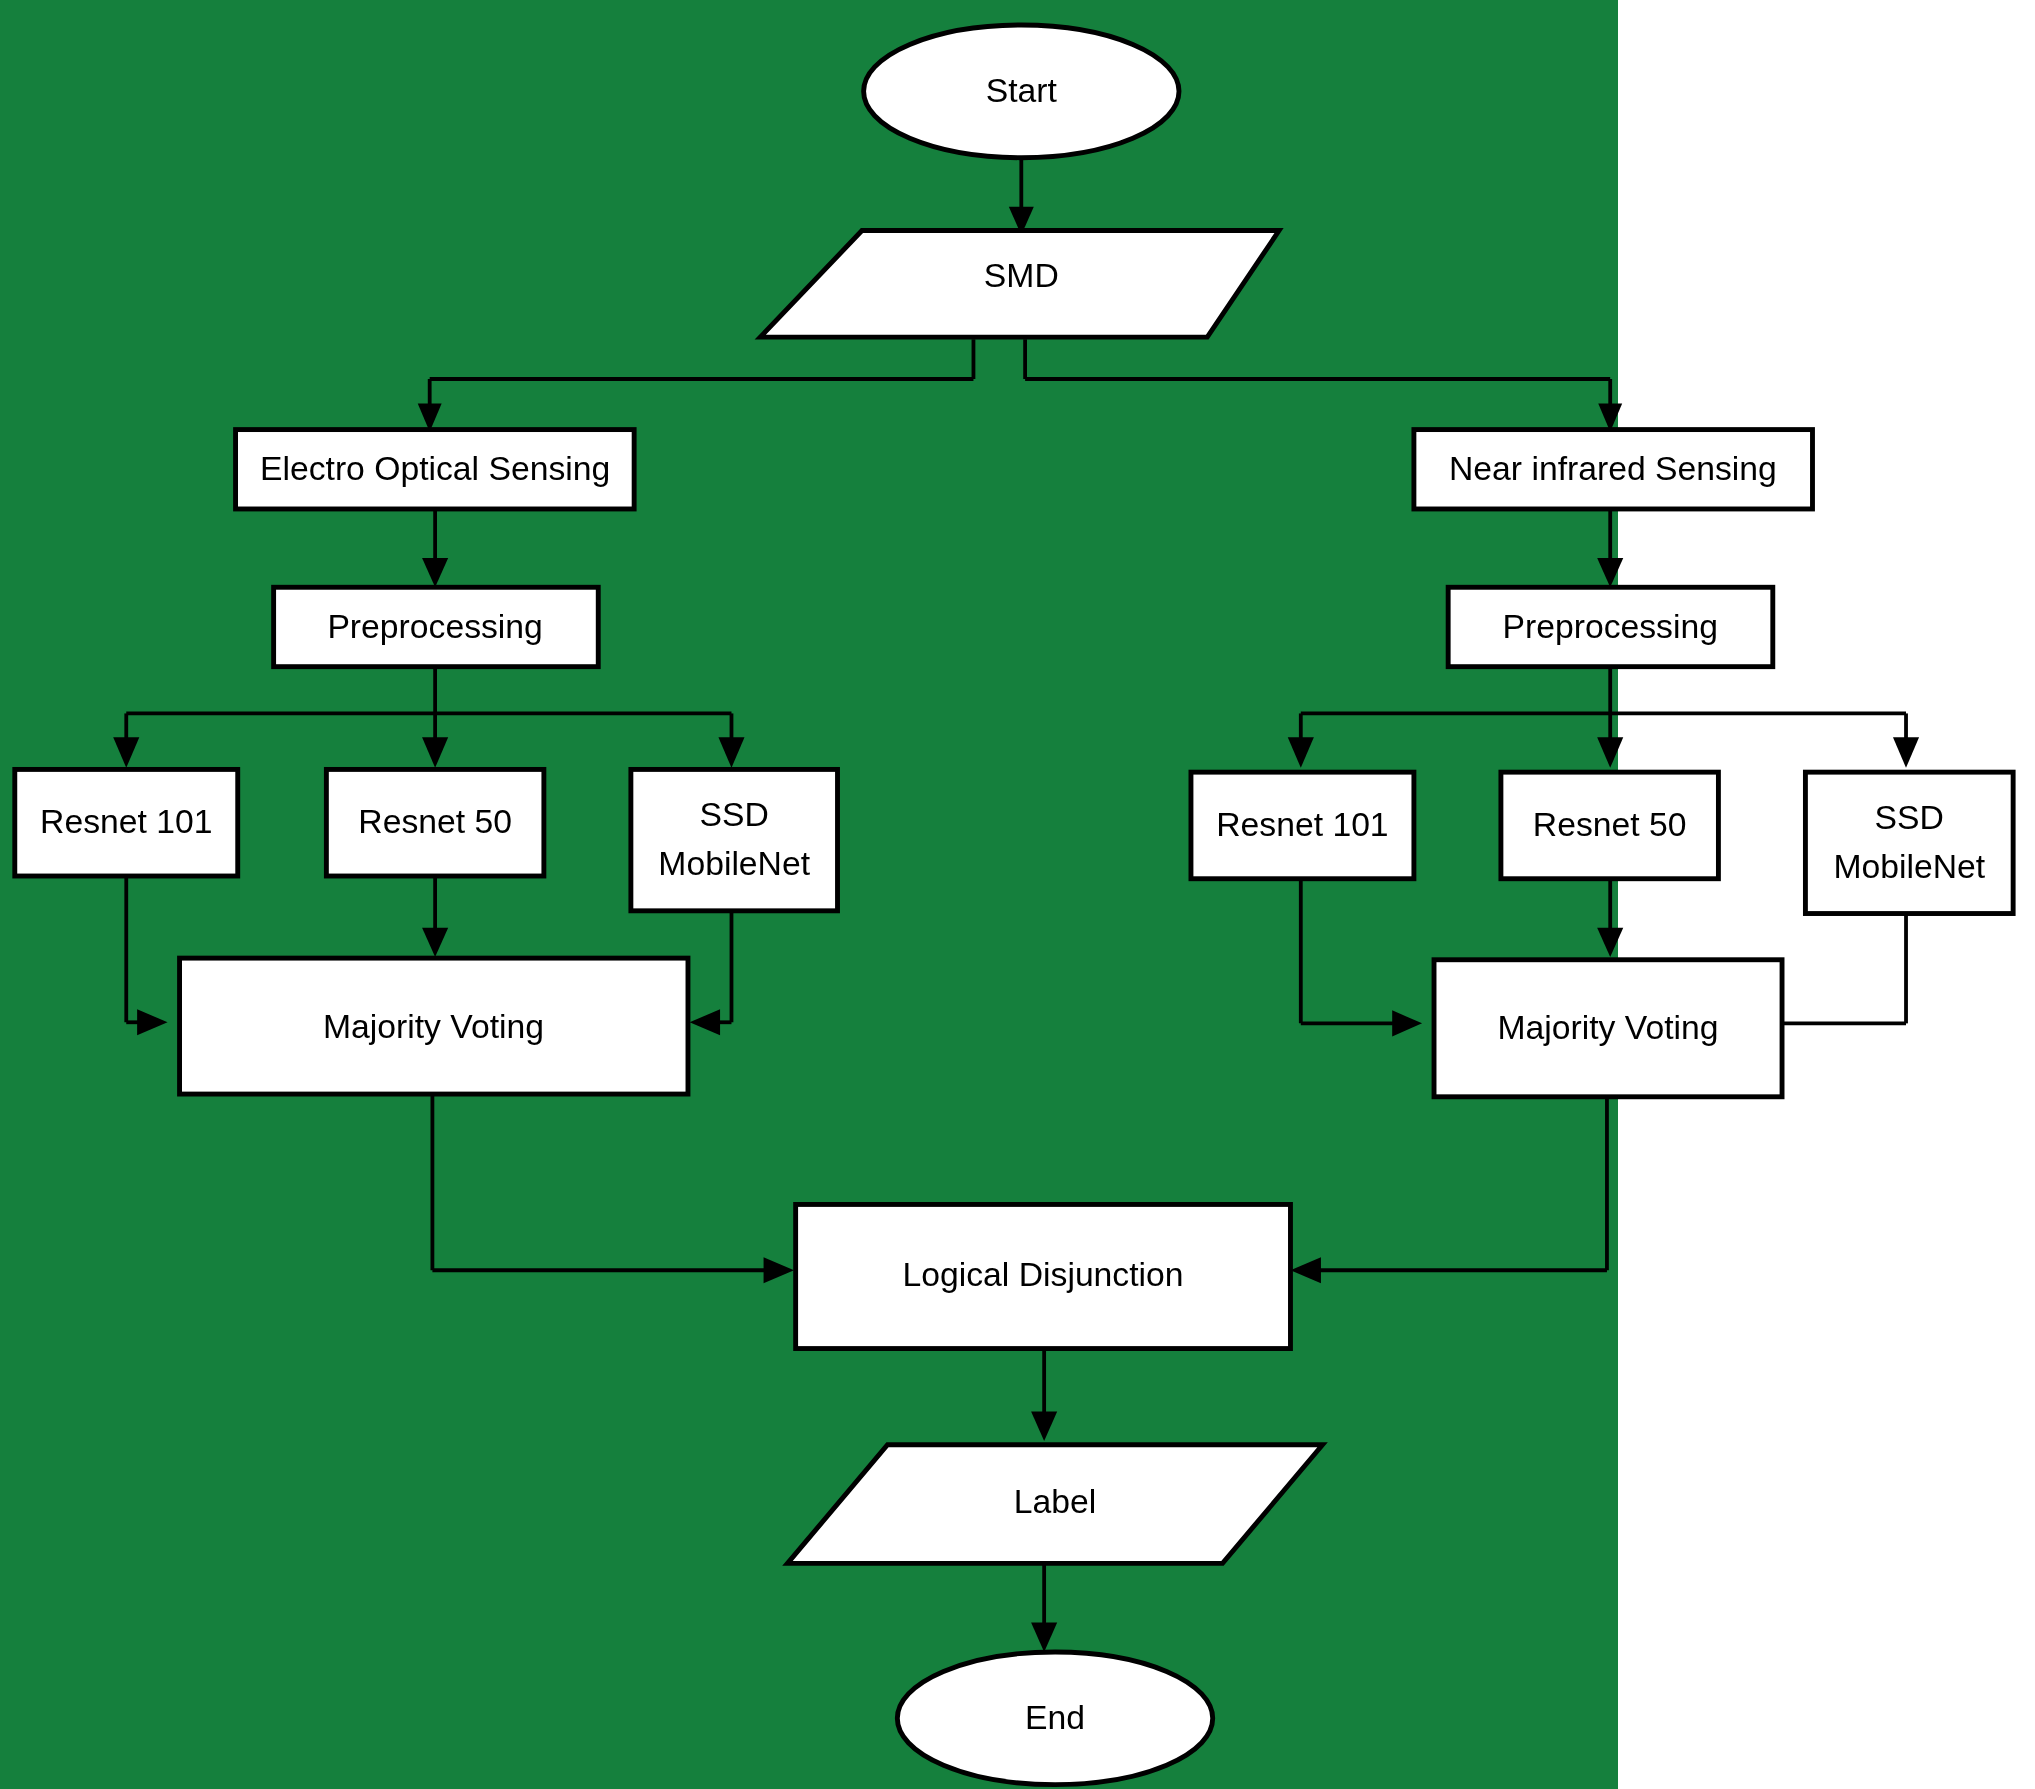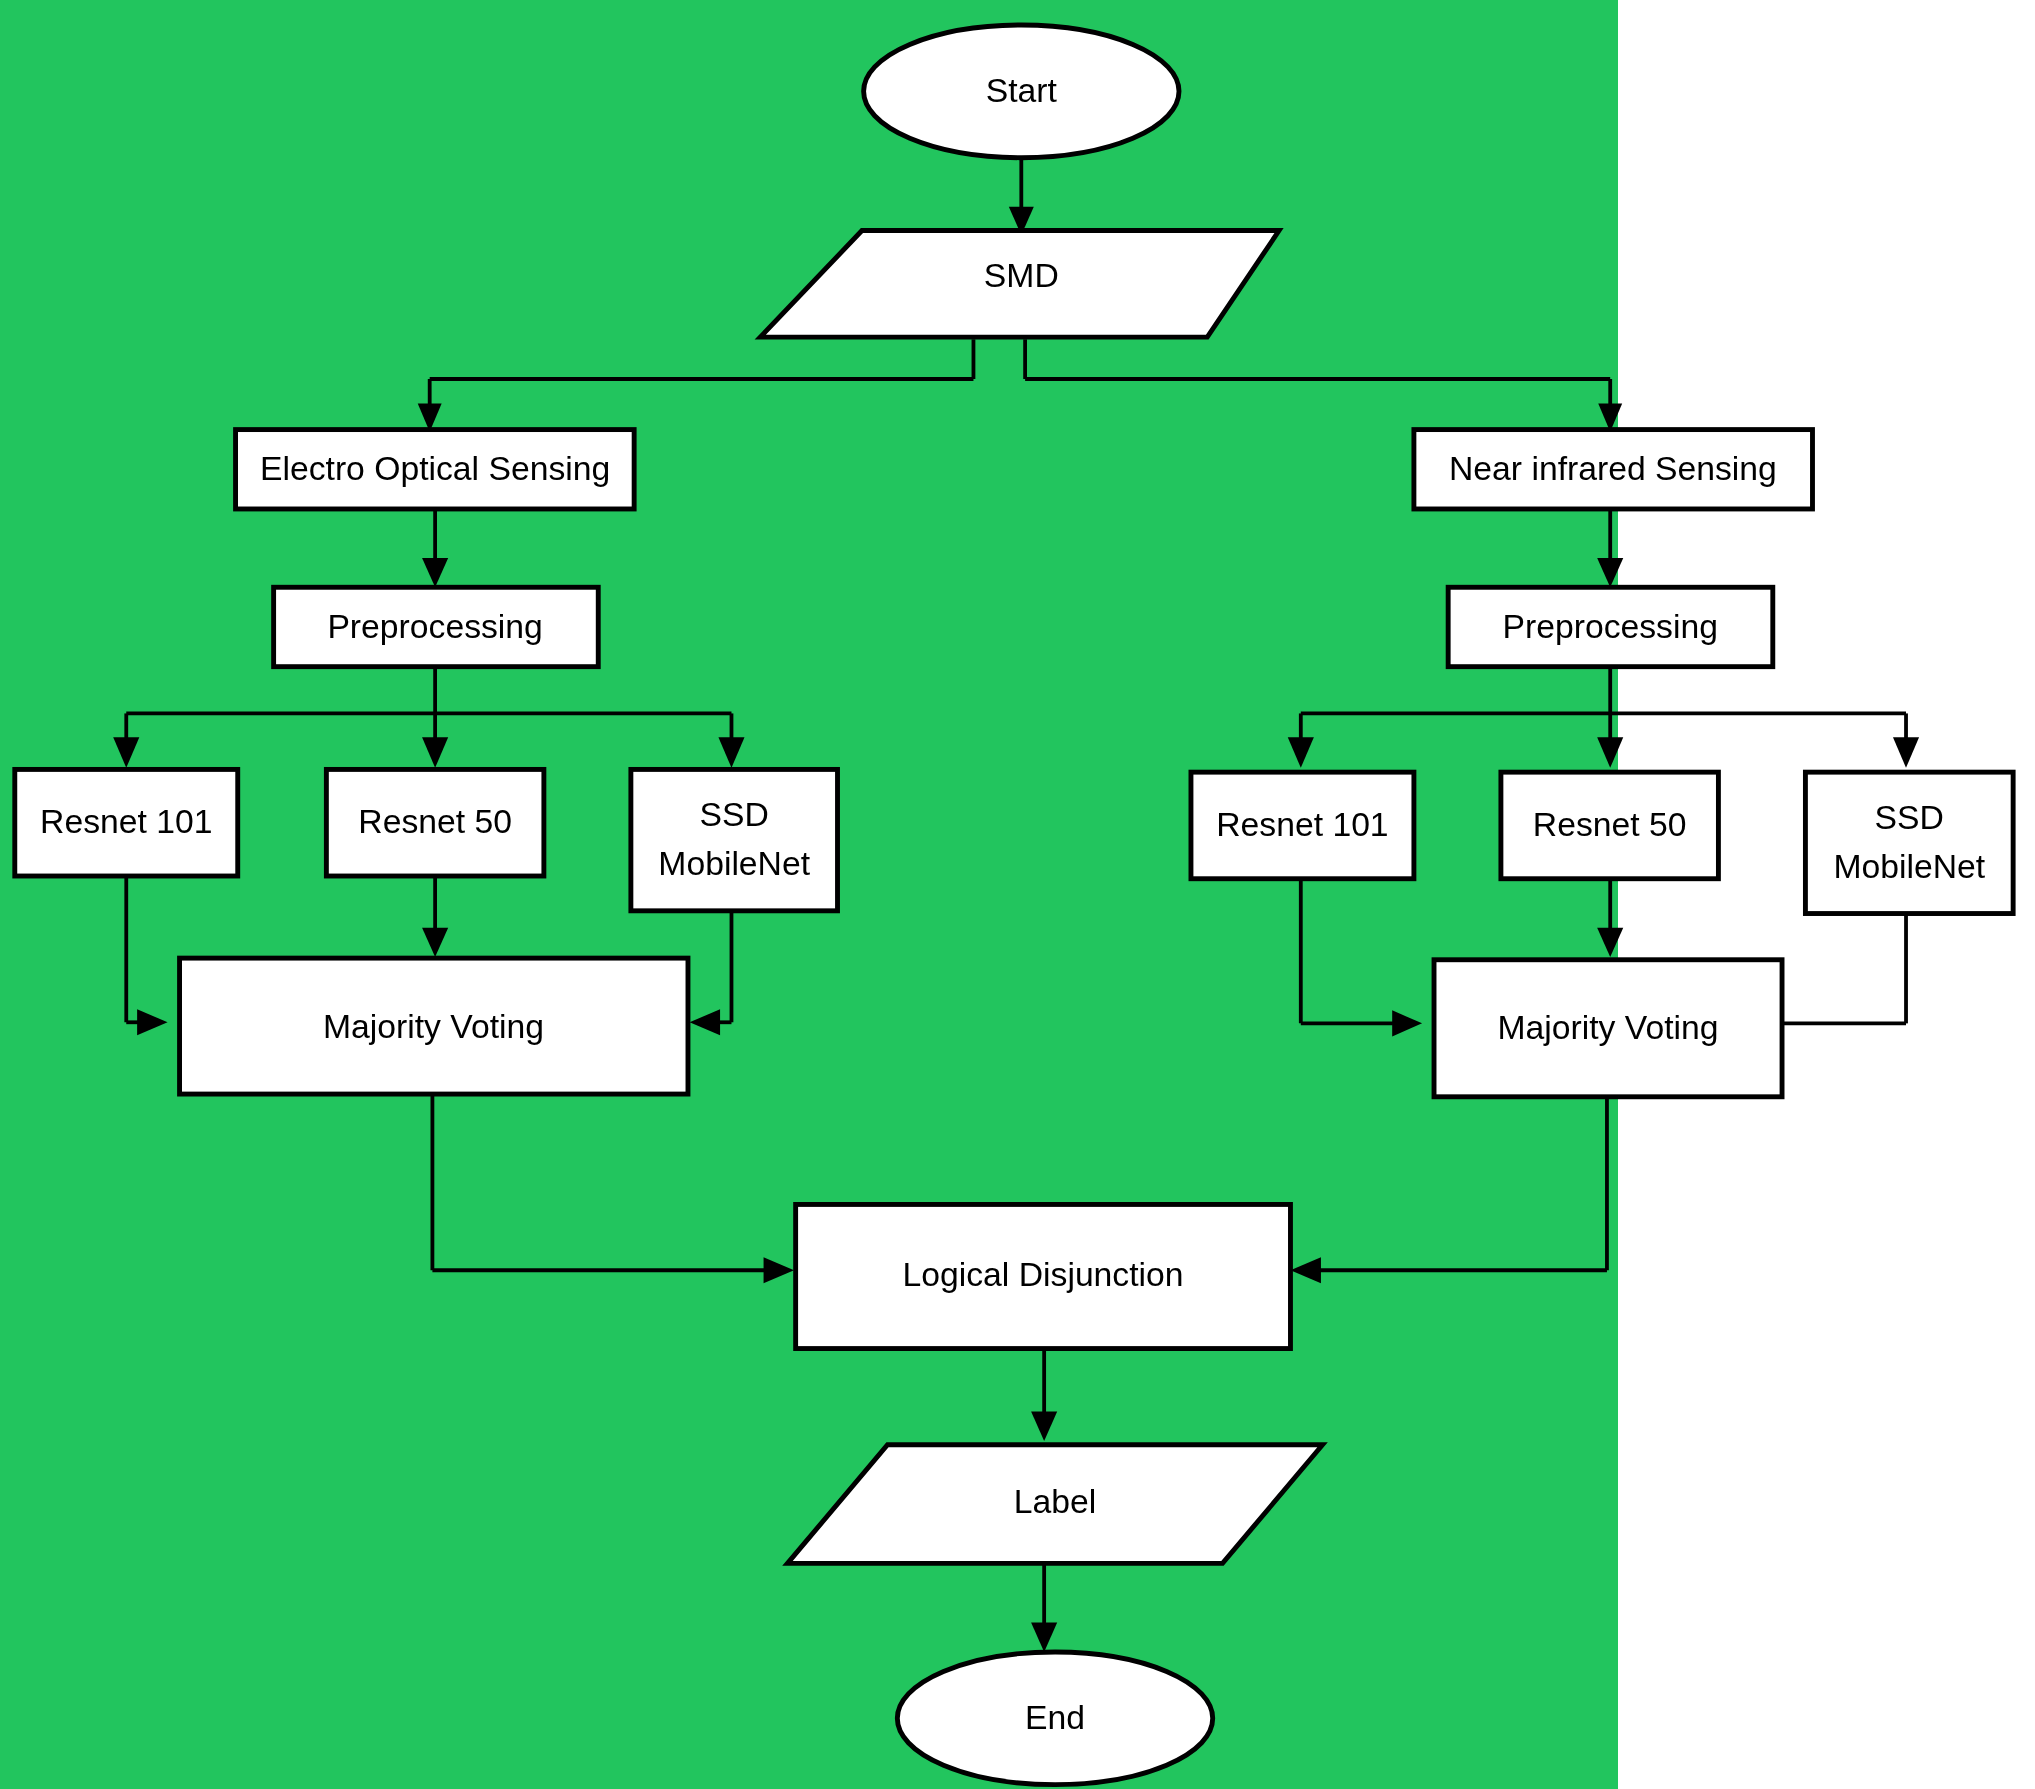--- a/index.html
+++ b/index.html
@@ -7,21 +7,21 @@
     padding: 0;
     background: #ffffff;
   }
   body {
     font-family: "Liberation Sans", sans-serif;
   }
   #flowchart-root {
     position: relative;
     width: 1618px;
     height: 1789px;
-    background: #22c55e;
+    background: #15803d;
   }
   svg#flow-svg {
     display: block;
     width: 2035px;
     height: 1789px;
   }
   .node-shape {
     fill: #ffffff;
     stroke: #000000;
     stroke-width: 9;

